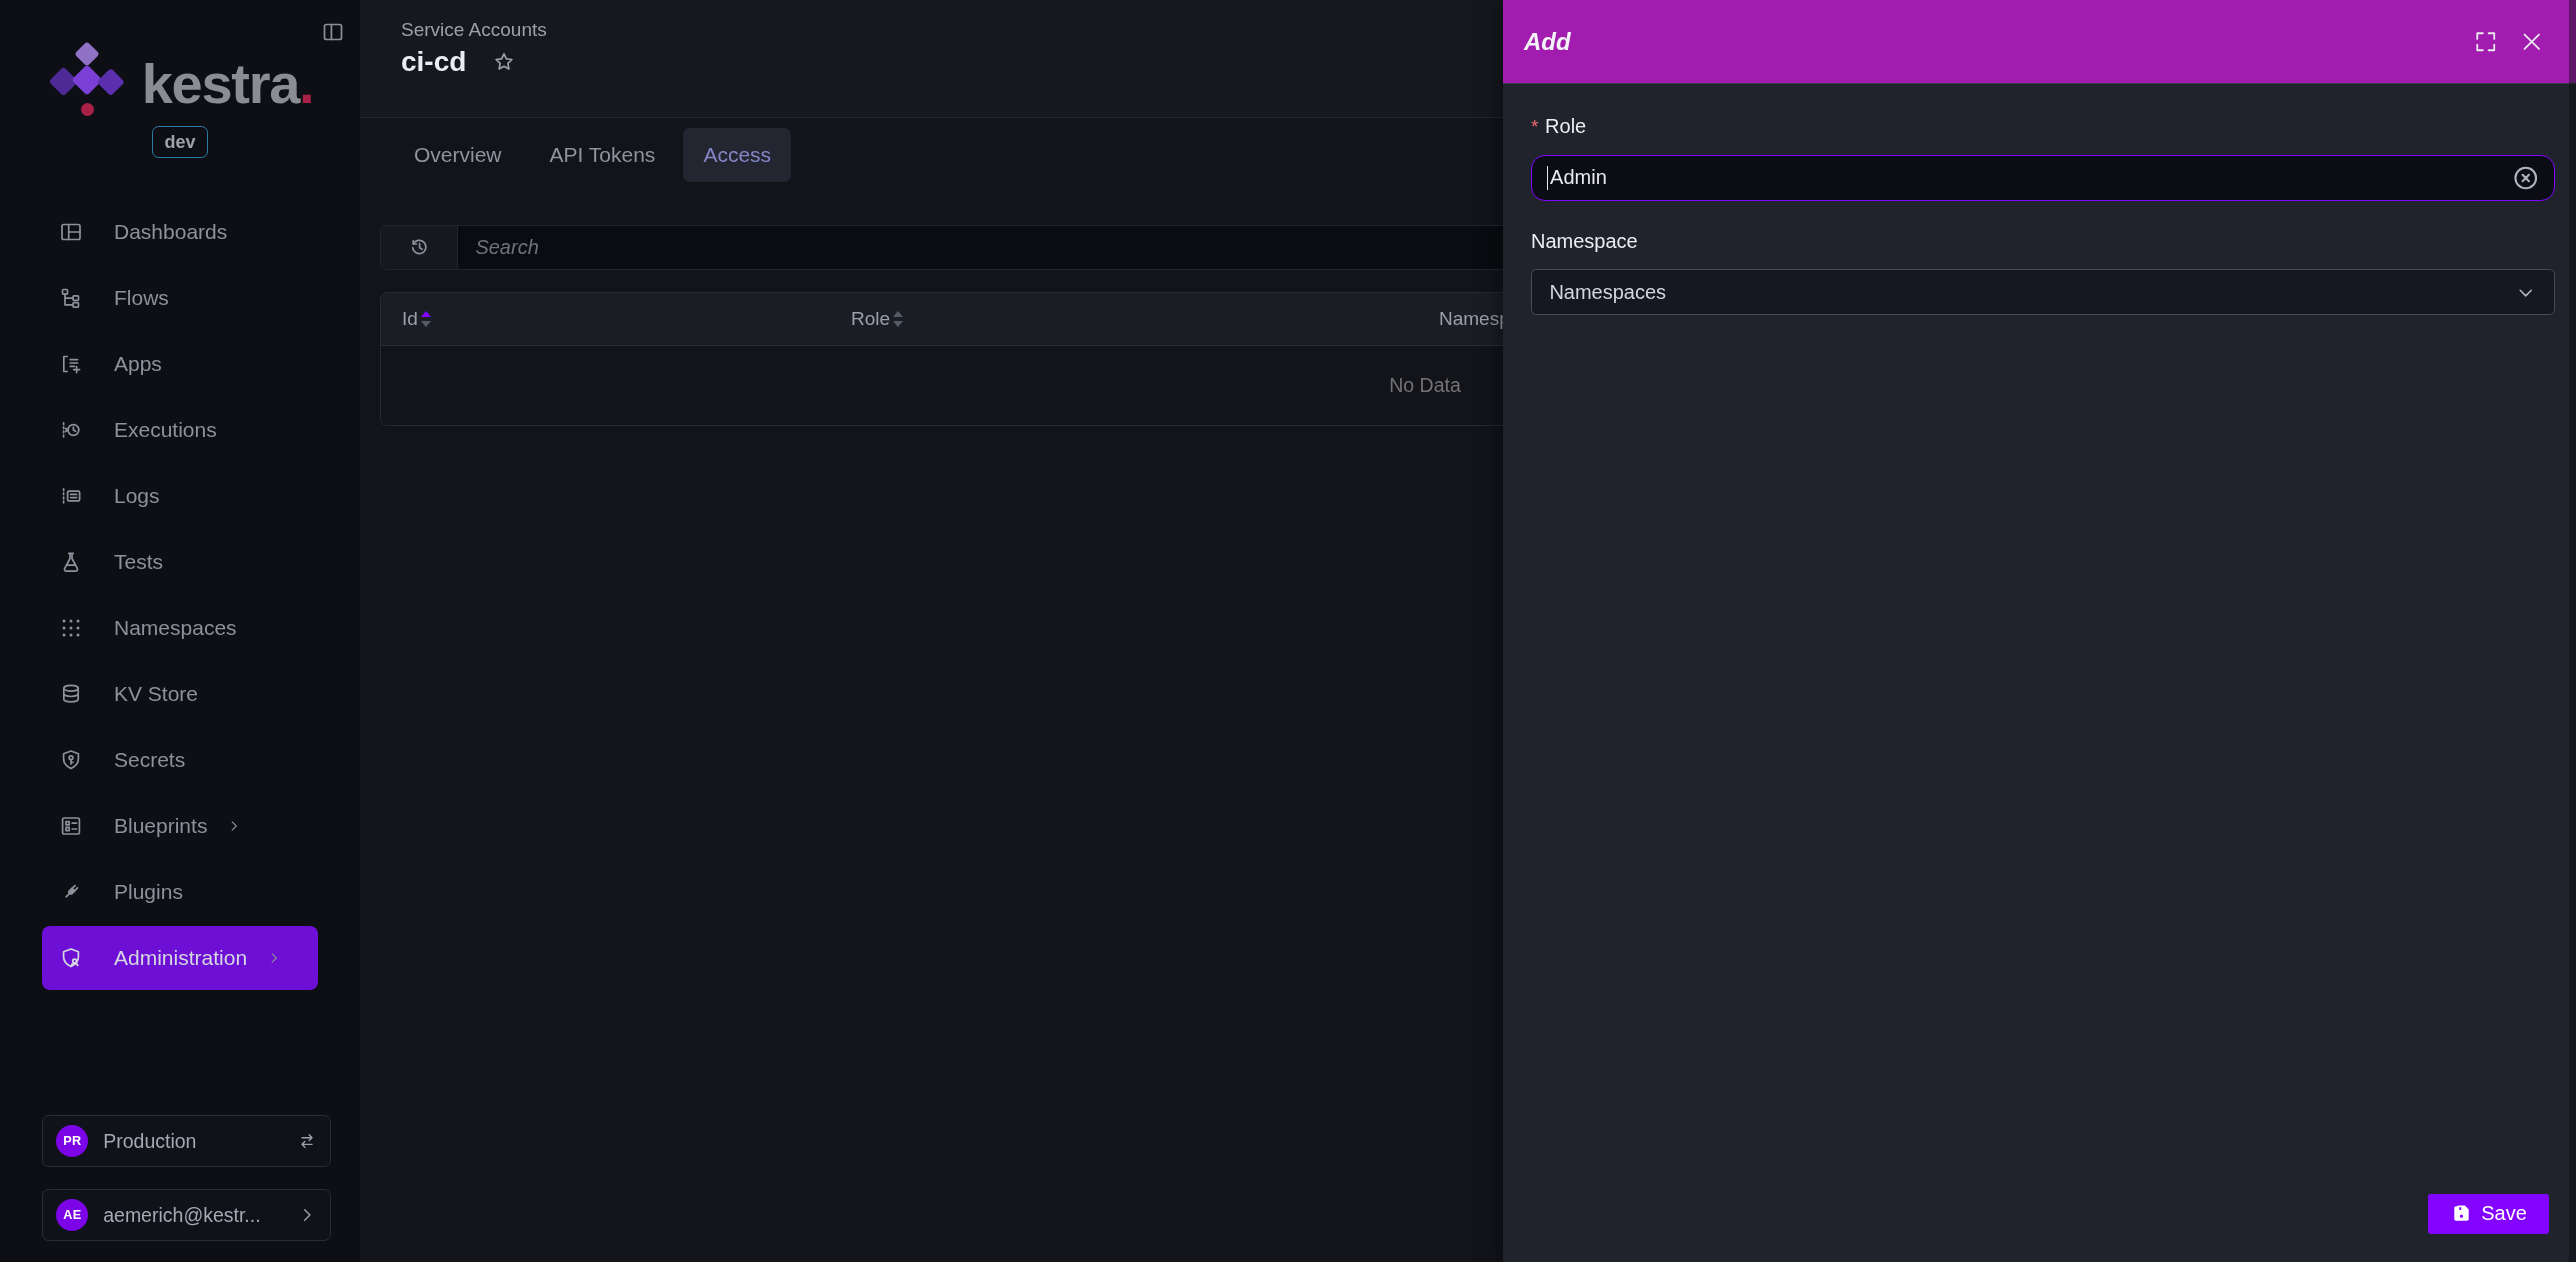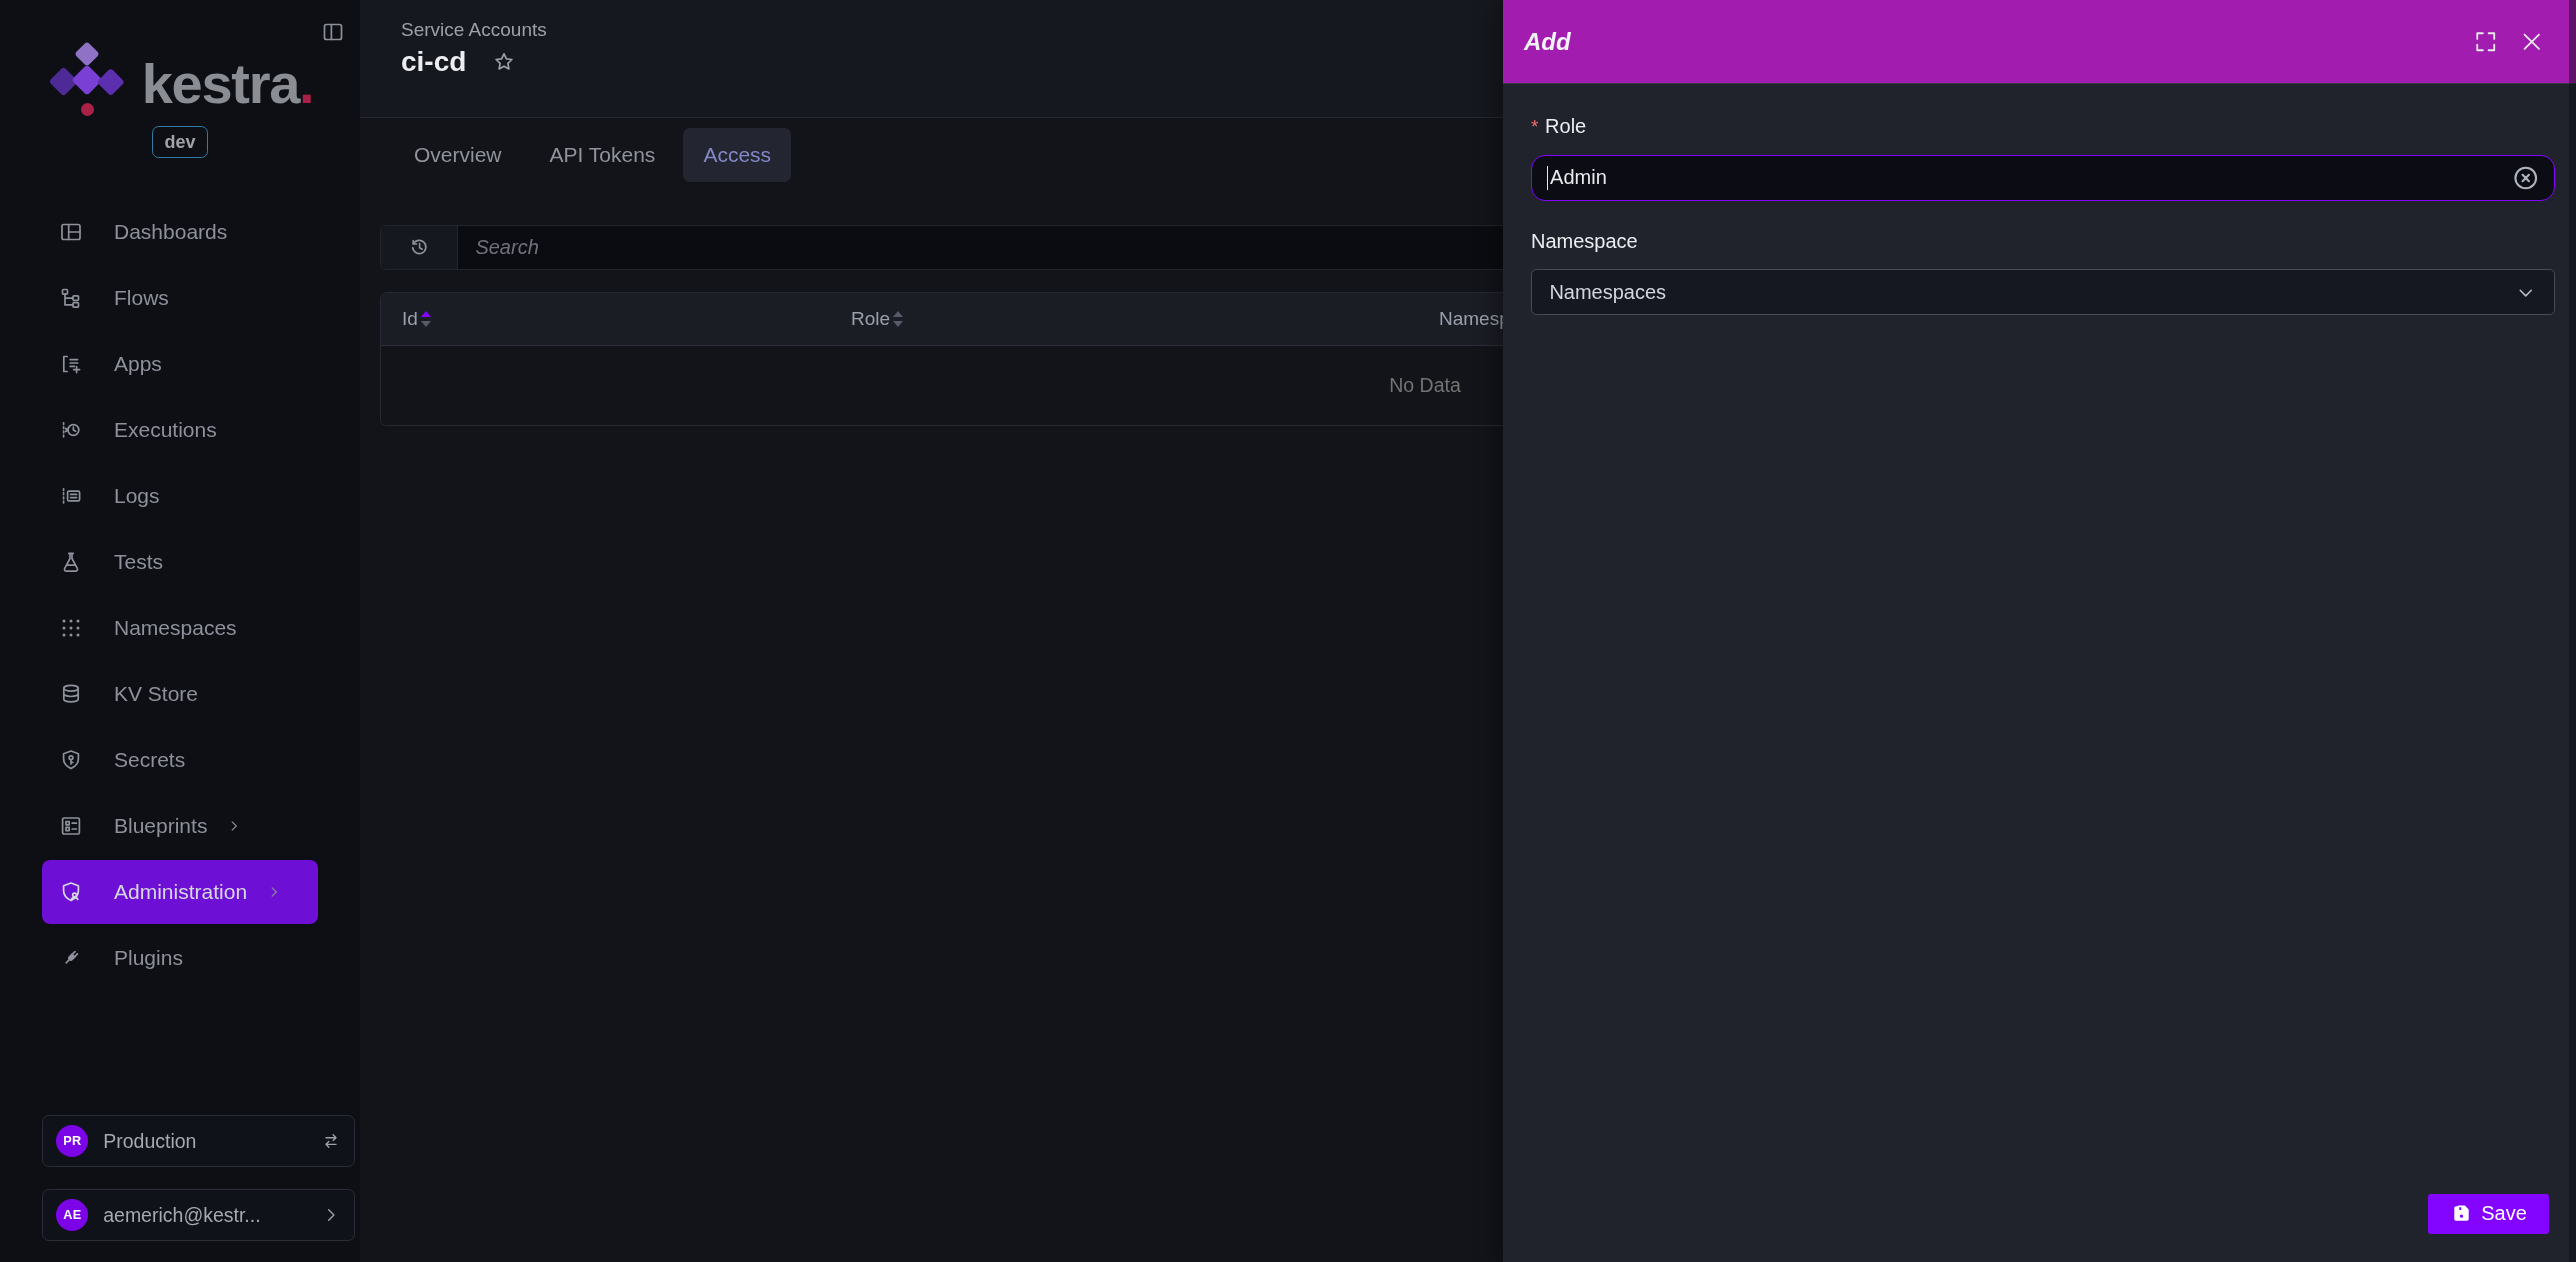--- a/index.html
+++ b/index.html
@@ -26,21 +26,21 @@
   .env-badge{display:inline-block;border:1.3px solid var(--env-border);border-radius:6.7px;padding:4.7px 11.4px;
              font-size:18px;font-weight:700;color:#9FA2A8;}
   .menu{position:absolute;top:199px;left:0;width:360px;}
   .menu-item{position:relative;height:66px;display:flex;align-items:center;color:#8E919B;font-size:21px;cursor:pointer;}
   .menu-item.active{color:#D5D8E0;}
   .menu-item.active::before{content:"";position:absolute;left:42px;right:42px;top:1.3px;bottom:1.3px;
              background:var(--nav-active);border-radius:8px;}
   .mi-icon{position:relative;width:24px;height:24px;margin-left:59px;flex:none;}
   .mi-label{position:relative;margin-left:31px;white-space:nowrap;}
   .mi-chevron{position:relative;width:16px;height:16px;margin-left:19px;color:#8B8E98;}
-  .side-box{position:absolute;left:42px;width:313px;height:52px;border:0.7px solid #2A2D38;border-radius:6.7px;
+  .side-box{position:absolute;left:42px;width:289px;height:52px;border:0.7px solid #2A2D38;border-radius:6.7px;
             display:flex;align-items:center;padding:0 13.4px;box-sizing:border-box;background:#10121A;cursor:pointer;}
   .box-workspace{top:1115px;} .box-user{top:1189px;}
   .avatar{width:32px;height:32px;border-radius:50%;background:var(--avatar);color:#FFF;font-size:12.7px;font-weight:700;
           display:flex;align-items:center;justify-content:center;letter-spacing:0.3px;flex:none;}
   .side-box .sb-label{margin-left:14.8px;font-size:19.5px;color:#A6A9B2;white-space:nowrap;overflow:hidden;}
   .side-box .right-ic{margin-left:auto;width:20px;height:20px;color:#9BA0A9;flex:none;}
 
   
   .main{position:absolute;left:360px;top:0;right:0;bottom:0;background:#12141A;}
   .main-header{position:absolute;top:0;left:0;right:0;height:117px;background:#16181F;border-bottom:0.7px solid #242833;}
@@ -234,46 +234,46 @@
               <path d="M13.2 9.2h4.2M13.2 15h4.2"></path>
             </svg>
           </span>
     <span class="mi-label">Blueprints</span>
     <span class="mi-chevron ic">
             <svg viewBox="0 0 24 24" fill="none" stroke="currentColor" stroke-width="1.7" stroke-linecap="round" stroke-linejoin="round">
               <path d="M9.2 5.8l6.3 6.2-6.3 6.2"></path>
             </svg>
           </span>
   </div>
-        <div class="menu-item active">
-    <span class="mi-icon ic">
-            <svg viewBox="0 0 24 24" fill="none" stroke="currentColor" stroke-width="1.7" stroke-linecap="round" stroke-linejoin="round">
-              <path d="M12 3l7.4 2.7v5c0 4.6-3 7.7-7.4 9.9-4.4-2.2-7.4-5.3-7.4-9.9v-5L12 3z"></path>
-              <circle cx="15.6" cy="15" r="1.9"></circle>
-              <path d="M12.5 19.5c.3-1.4 1.5-2.2 3.1-2.2s2.8.8 3.1 2.2"></path>
-            </svg>
-          </span>
-    <span class="mi-label">Administration</span>
-    <span class="mi-chevron ic">
-            <svg viewBox="0 0 24 24" fill="none" stroke="currentColor" stroke-width="1.7" stroke-linecap="round" stroke-linejoin="round">
-              <path d="M9.2 5.8l6.3 6.2-6.3 6.2"></path>
-            </svg>
-          </span>
-  </div>
         <div class="menu-item">
     <span class="mi-icon ic">
             <svg viewBox="0 0 24 24" fill="none" stroke="currentColor" stroke-width="1.7" stroke-linecap="round" stroke-linejoin="round">
               <g transform="rotate(45 12 12)">
                 <path fill="currentColor" stroke="none" d="M9.2 7.8h5.6v4.4a2.8 2.8 0 0 1-5.6 0z"></path>
                 <path d="M10.3 7.6V4.6M13.7 7.6V4.6M12 15v3.8"></path>
               </g>
             </svg>
           </span>
     <span class="mi-label">Plugins</span>
 
+  </div>
+        <div class="menu-item active">
+    <span class="mi-icon ic">
+            <svg viewBox="0 0 24 24" fill="none" stroke="currentColor" stroke-width="1.7" stroke-linecap="round" stroke-linejoin="round">
+              <path d="M12 3l7.4 2.7v5c0 4.6-3 7.7-7.4 9.9-4.4-2.2-7.4-5.3-7.4-9.9v-5L12 3z"></path>
+              <circle cx="15.6" cy="15" r="1.9"></circle>
+              <path d="M12.5 19.5c.3-1.4 1.5-2.2 3.1-2.2s2.8.8 3.1 2.2"></path>
+            </svg>
+          </span>
+    <span class="mi-label">Administration</span>
+    <span class="mi-chevron ic">
+            <svg viewBox="0 0 24 24" fill="none" stroke="currentColor" stroke-width="1.7" stroke-linecap="round" stroke-linejoin="round">
+              <path d="M9.2 5.8l6.3 6.2-6.3 6.2"></path>
+            </svg>
+          </span>
   </div>
       </div>
 
     <div class="side-box box-workspace">
       <div class="avatar">PR</div>
       <div class="sb-label">Production</div>
       <div class="right-ic ic">
           <svg viewBox="0 0 24 24" fill="none" stroke="currentColor" stroke-width="1.7" stroke-linecap="round" stroke-linejoin="round">
             <path d="M14.6 4.6L18 8l-3.4 3.4M18 8H6M9.4 12.6L6 16l3.4 3.4M6 16h12"></path>
           </svg>

